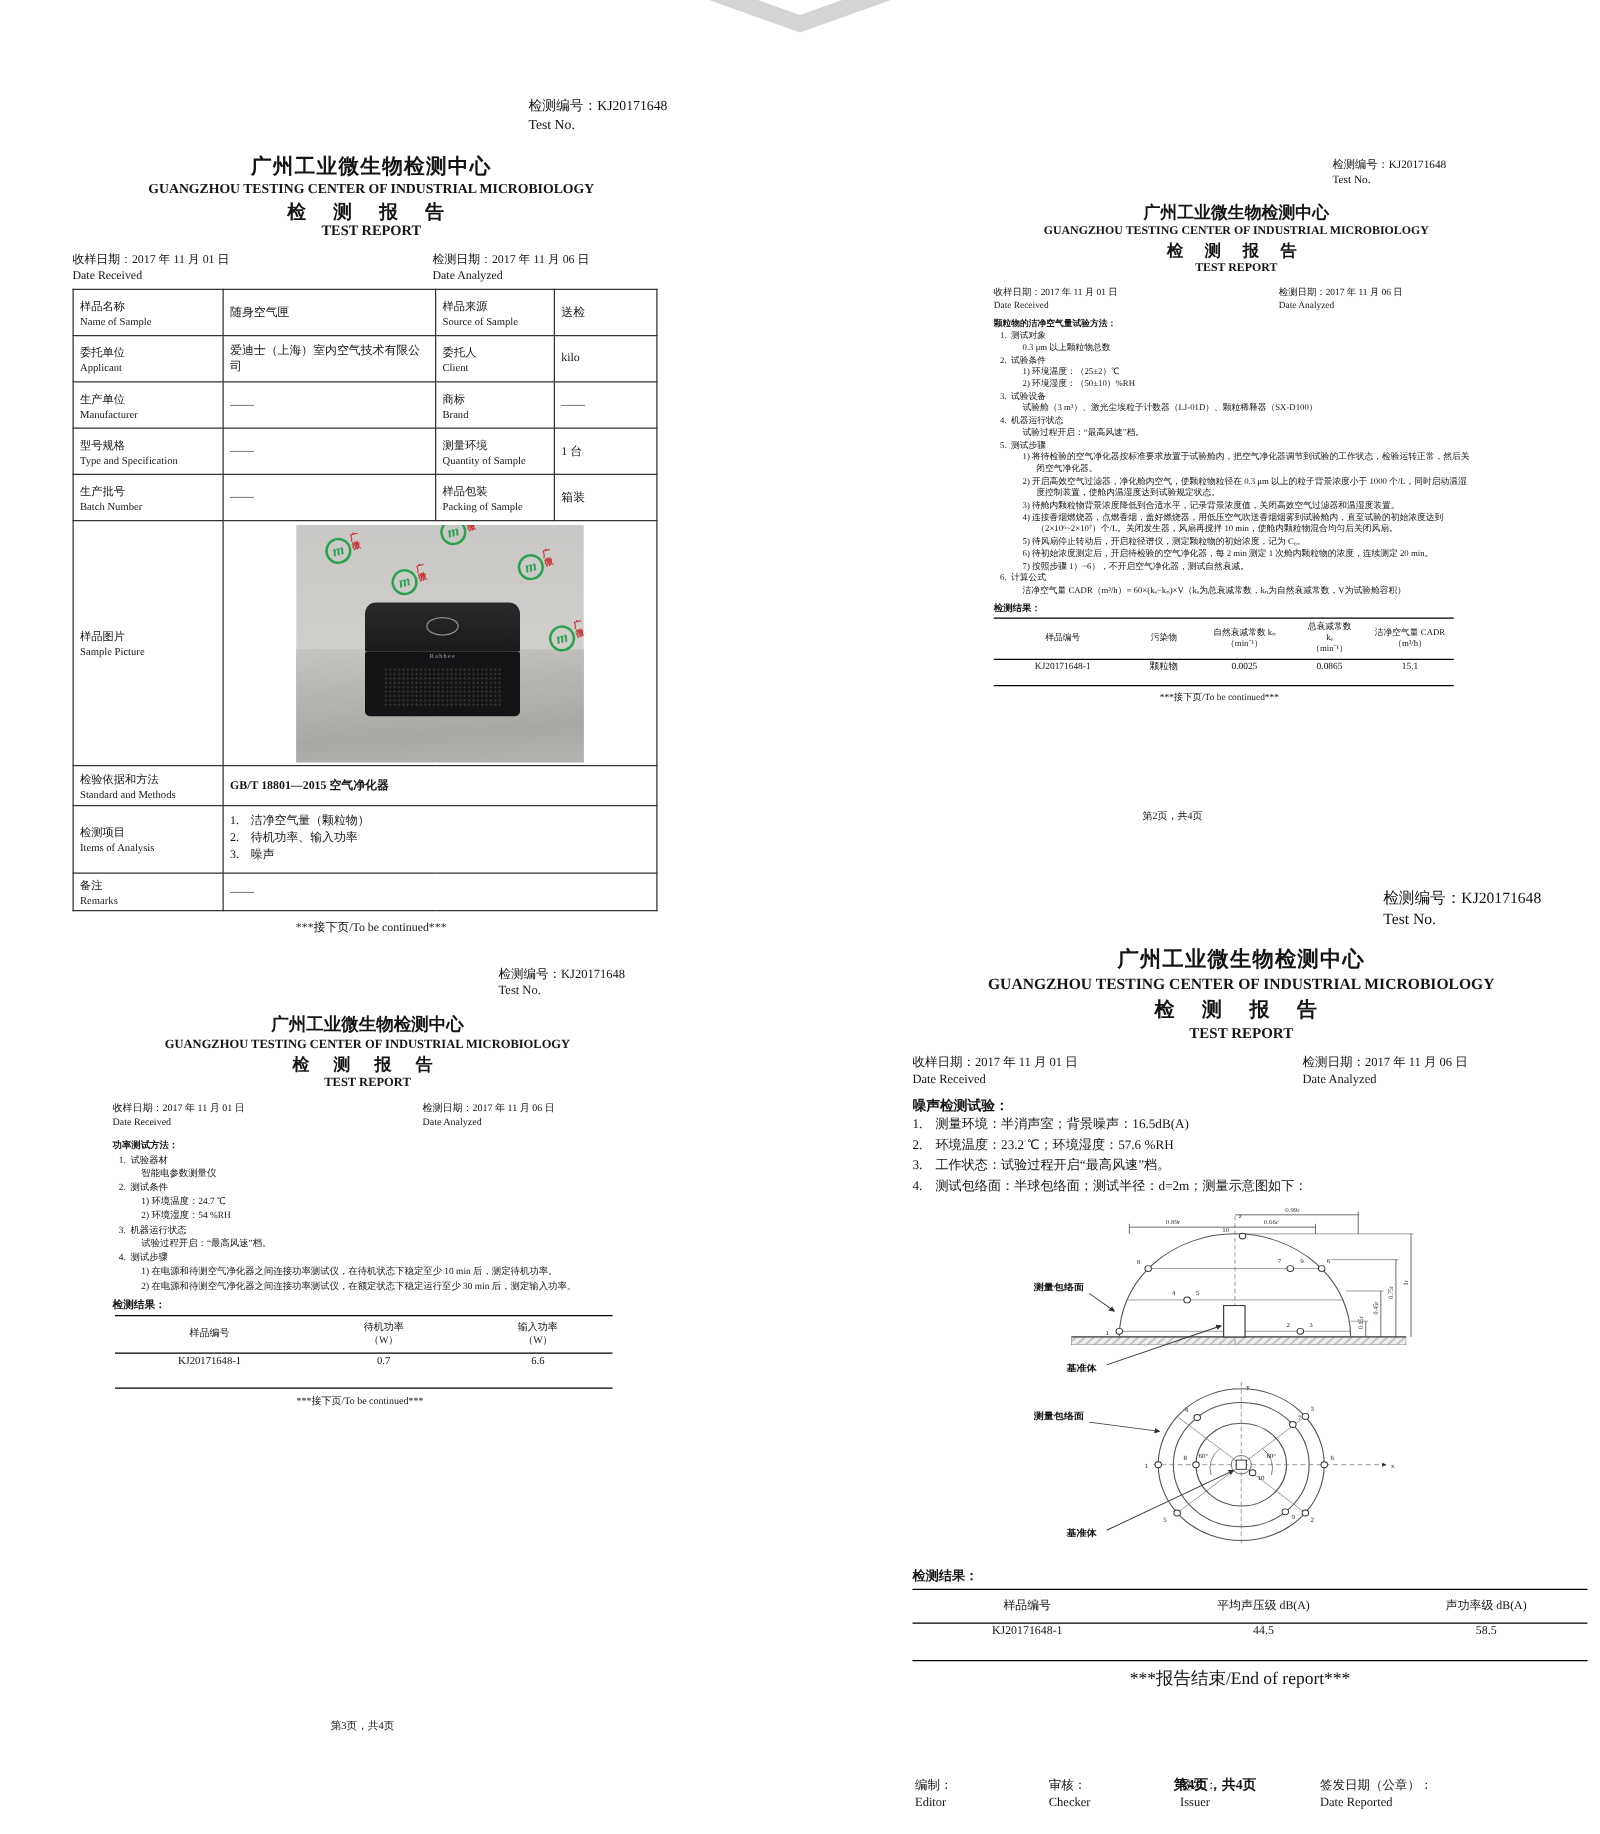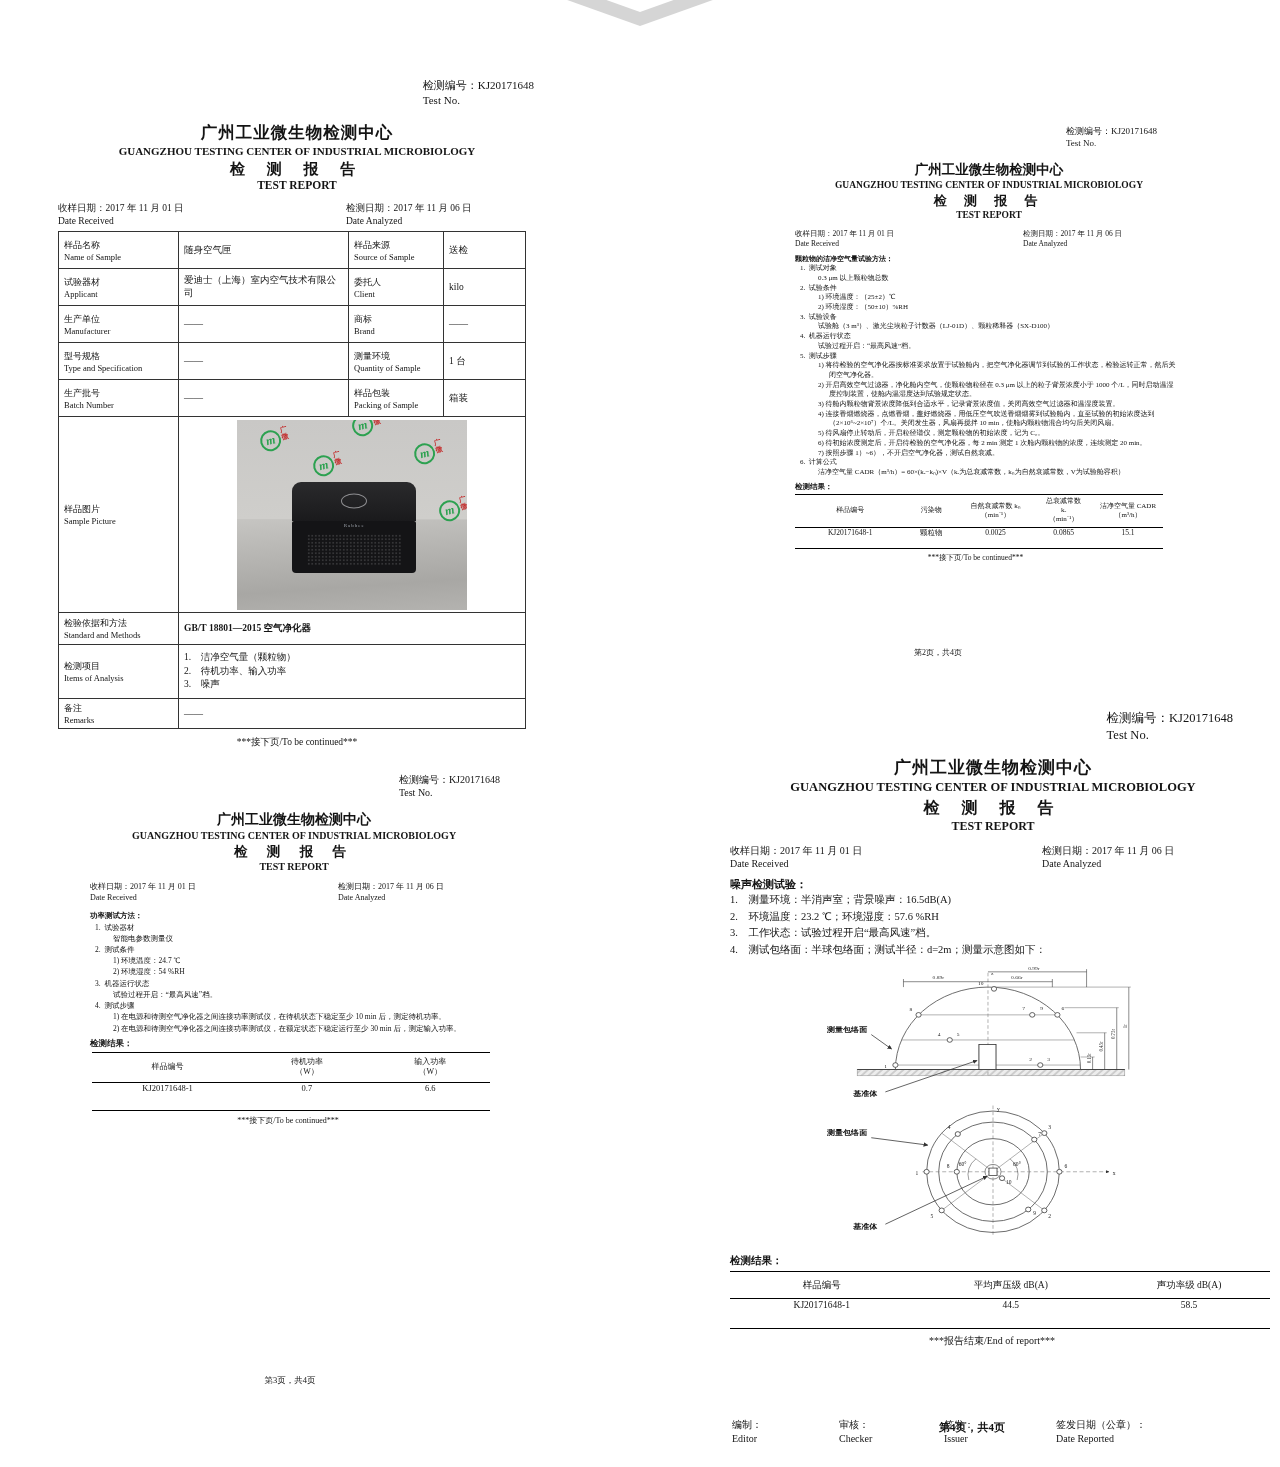--- a/index.html
+++ b/index.html
@@ -111,21 +111,21 @@
   #p4 .d1 { width:312px; }
   #p4 .mtitle { font-size:11px; margin-top:7px; padding-left:18px; }
   #p4 .meth { font-size:10.5px; line-height:16.5px; padding-left:18px; }
   .diagram { width:332px; margin:4px auto 16px; }
   .diagram svg { display:block; }
   #p4 .rlabel { font-size:10.5px; padding-left:18px; margin-top:4px; }
   #rt4 { width:540px; margin:3px 0 0 18px; }
   #rt4 .hd { min-height:27px; font-size:9.5px; }
   #rt4 .dr { min-height:29px; font-size:9.5px; }
   #rt4 .w1{width:34%} #rt4 .w2{width:36%} #rt4 .w3{width:30%}
-  #p4 .cont { font-size:10px; margin-top:5px; width:560px;text-align:center; }
+  #p4 .cont { font-size:14px; margin-top:5px; width:560px;text-align:center; }
   .signoff { display:flex; margin-top:70px; padding-left:20px; font-size:10px; line-height:1.35; }
   .so1{width:107px} .so2{width:105px} .so3{width:112px} .so4{width:auto}
 
   .pfoot { position:absolute; text-align:center; }
   #p2footer { left:838px; top:647px; width:200px; font-size:8px; }
   #p3footer { left:190px; top:1375px; width:200px; font-size:8.5px; }
   #p4footer { left:872px; top:1420px; width:200px; font-size:11px; font-weight:bold; }
 
   
   .st  { font-size:5.5px; fill:#222; font-family:"Liberation Serif",serif; }
@@ -175,21 +175,21 @@
           </td>
         <td class="val">随身空气匣</td>
         <td>
             <div class="lc">样品来源</div>
             <div class="le">Source of Sample</div>
           </td>
         <td class="val">送检</td>
       </tr>
       <tr class="ir">
         <td>
-            <div class="lc">试验器材</div>
+            <div class="lc">委托单位</div>
             <div class="le">Applicant</div>
           </td>
         <td class="val">爱迪士（上海）室内空气技术有限公司</td>
         <td>
             <div class="lc">委托人</div>
             <div class="le">Client</div>
           </td>
         <td class="val">kilo</td>
       </tr>
       <tr class="ir">

